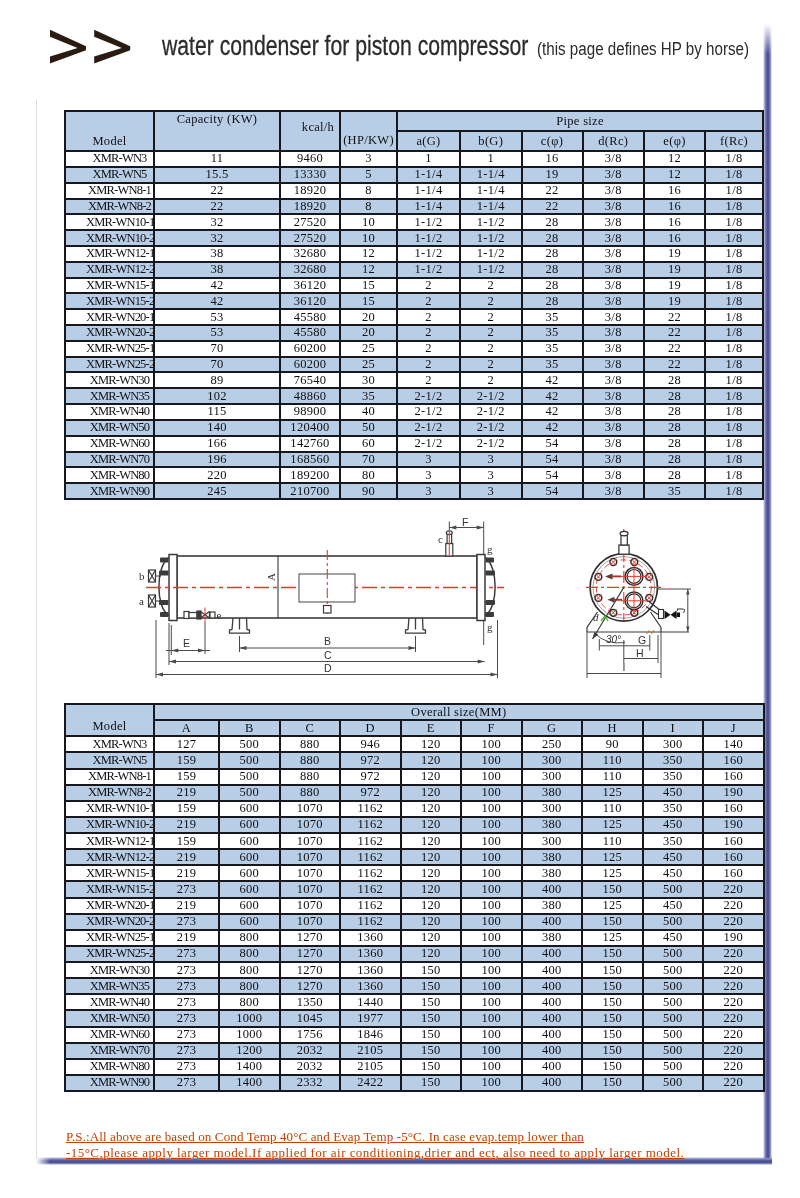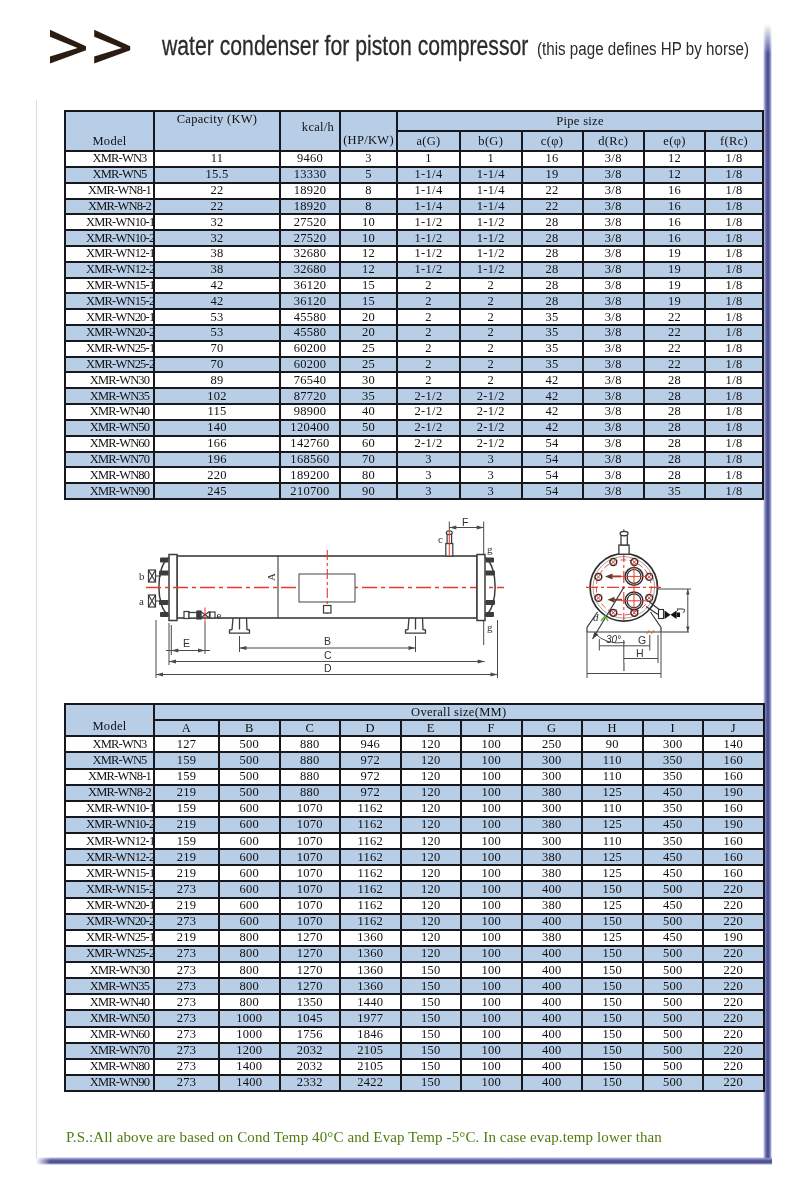--- a/index.html
+++ b/index.html
@@ -241,21 +241,21 @@
         <td>2</td>
         <td>2</td>
         <td>42</td>
         <td>3/8</td>
         <td>28</td>
         <td>1/8</td>
       </tr>
 <tr class="b">
         <td>XMR-WN35</td>
         <td>102</td>
-        <td>87720</td>
+        <td>48860</td>
         <td>35</td>
         <td>2-1/2</td>
         <td>2-1/2</td>
         <td>42</td>
         <td>3/8</td>
         <td>28</td>
         <td>1/8</td>
       </tr>
 <tr>
         <td>XMR-WN40</td>
@@ -982,16 +982,17 @@
   <rect x="658.5" y="609.5" width="5" height="9" fill="#fff"></rect>
  </g>
  <g fill="#111" stroke="none">
   <path d="M664.5,610.5 v8.5 l6,-4.25 z"></path>
         <path d="M676.5,610.5 v8.5 l-6,-4.25 z"></path>
   <rect x="676.5" y="612.5" width="3.5" height="4.5"></rect>
  </g>
 </g>
 </svg>
 
-<div class="abs" style="left:66px;top:1129px;font-family:'Liberation Serif',serif;font-size:15px;
- color:#4d7c0f;line-height:16px;white-space:nowrap;">
+<div class="abs" style="left:66px;top:1129px;font-family:'Liberation Serif',serif;font-size:13px;
+ color:#c2410c;line-height:16px;white-space:nowrap;text-decoration:underline;">
 <span style="letter-spacing:0.12px;">P.S.:All above are based on Cond Temp 40°C and Evap Temp -5°C. In case evap.temp lower than</span><br>
+<span style="letter-spacing:0.46px;text-decoration:underline;">-15°C,please apply larger model.If applied for air conditioning,drier and ect, also need to apply larger model.</span>
 </div>
 
 </body></html>

